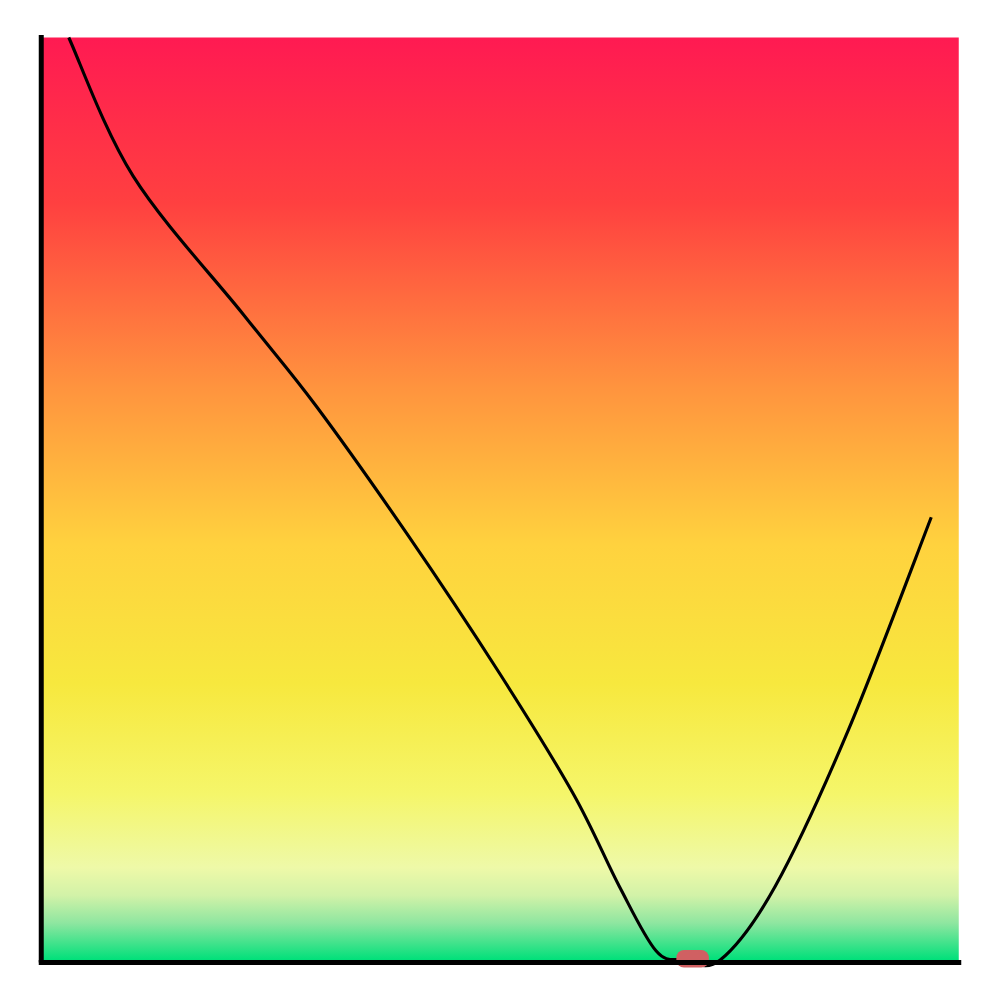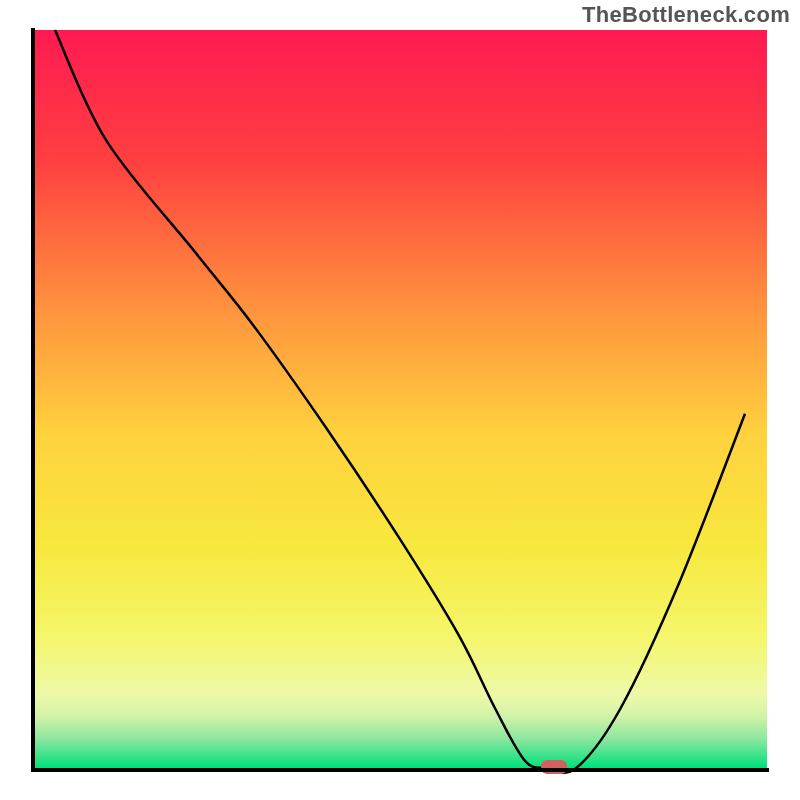--- a/index.html
+++ b/index.html
@@ -41,21 +41,20 @@
   .marker {
     fill: #d06062;
     rx: 6;
     ry: 6;
   }
 </style>
 </head>
 <body>
 
 <div class="chart-container">
-  <div class="watermark">TheBottleneck.com</div>
 
   <svg width="800" height="800" viewBox="0 0 800 800">
     <defs>
       <linearGradient id="heatGrad" x1="0" y1="0" x2="0" y2="1">
           <stop offset="0.00%" stop-color="#ff1a52"></stop>
           <stop offset="18.00%" stop-color="#ff4040"></stop>
           <stop offset="38.00%" stop-color="#ff943e"></stop>
           <stop offset="55.00%" stop-color="#ffd23e"></stop>
           <stop offset="70.00%" stop-color="#f7e83e"></stop>
           <stop offset="82.00%" stop-color="#f5f66a"></stop>

